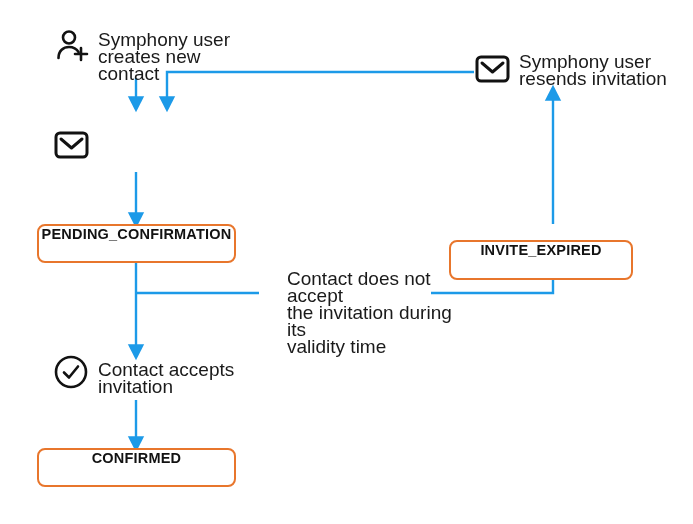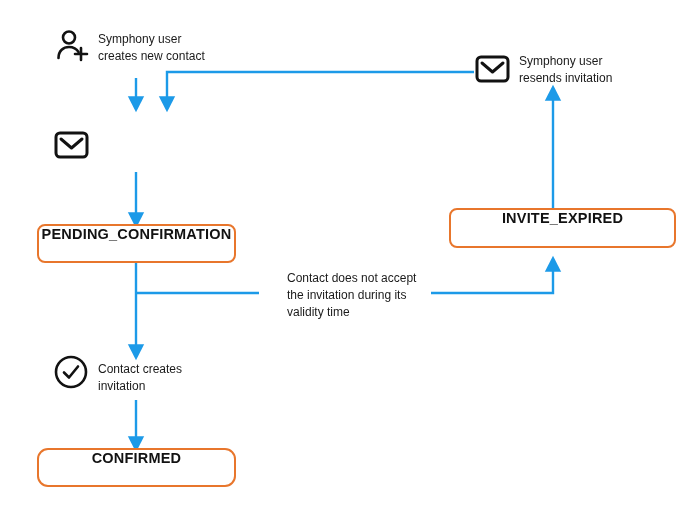--- a/index.html
+++ b/index.html
@@ -34,21 +34,21 @@
     align-items: flex-start;
     justify-content: center;
     color: #121212;
     font-weight: bold;
     font-size: 14.5px;
     letter-spacing: 0.2px;
   }
   .label {
     position: absolute;
     color: #1a1a1a;
-    font-size: 12px;
+    font-size: 19px;
     line-height: 17px;
     white-space: pre-line;
   }
   .icon {
     position: absolute;
     color: #121212;
   }
 </style>
 </head>
 <body>
@@ -104,32 +104,32 @@
     <svg width="34" height="34" viewBox="0 0 34 34" aria-hidden="true">
       <circle cx="17" cy="17" r="15" fill="none" stroke="#121212" stroke-width="2.6"></circle>
       <path d="M10,17.5 L15,22.5 L24,11.5" fill="none" stroke="#121212" stroke-width="2.6" stroke-linecap="round" stroke-linejoin="round"></path>
     </svg>
   </div>
 
   <div class="label" style="left:98px; top:31px; width:165px;">Symphony user
 creates new contact</div>
   <div class="label" style="left:519px; top:53px; width:165px;">Symphony user
 resends invitation</div>
-  <div class="label" style="left:98px; top:361px; width:160px;">Contact creates
+  <div class="label" style="left:98px; top:361px; width:160px;">Contact accepts
 invitation</div>
 
   <div class="label" style="left:264px; top:270px; width:170px;margin-left:23px;">Contact does not accept
 the invitation during its
 validity time</div>
 
   <div class="node-box" style="left:37px; top:224px; width:199px; height:39px;">
     <span>PENDING_CONFIRMATION</span>
   </div>
 
-  <div class="node-box" style="left:449px; top:208px; width:227px; height:40px;">
+  <div class="node-box" style="left:449px; top:240px; width:184px; height:40px;">
     <span>INVITE_EXPIRED</span>
   </div>
 
-  <div class="node-box" style="left:37px; top:448px; width:199px; height:39px;border-radius:11px;">
+  <div class="node-box" style="left:37px; top:448px; width:199px; height:39px;">
     <span>CONFIRMED</span>
   </div>
 
 </div>
 
 </body></html>

